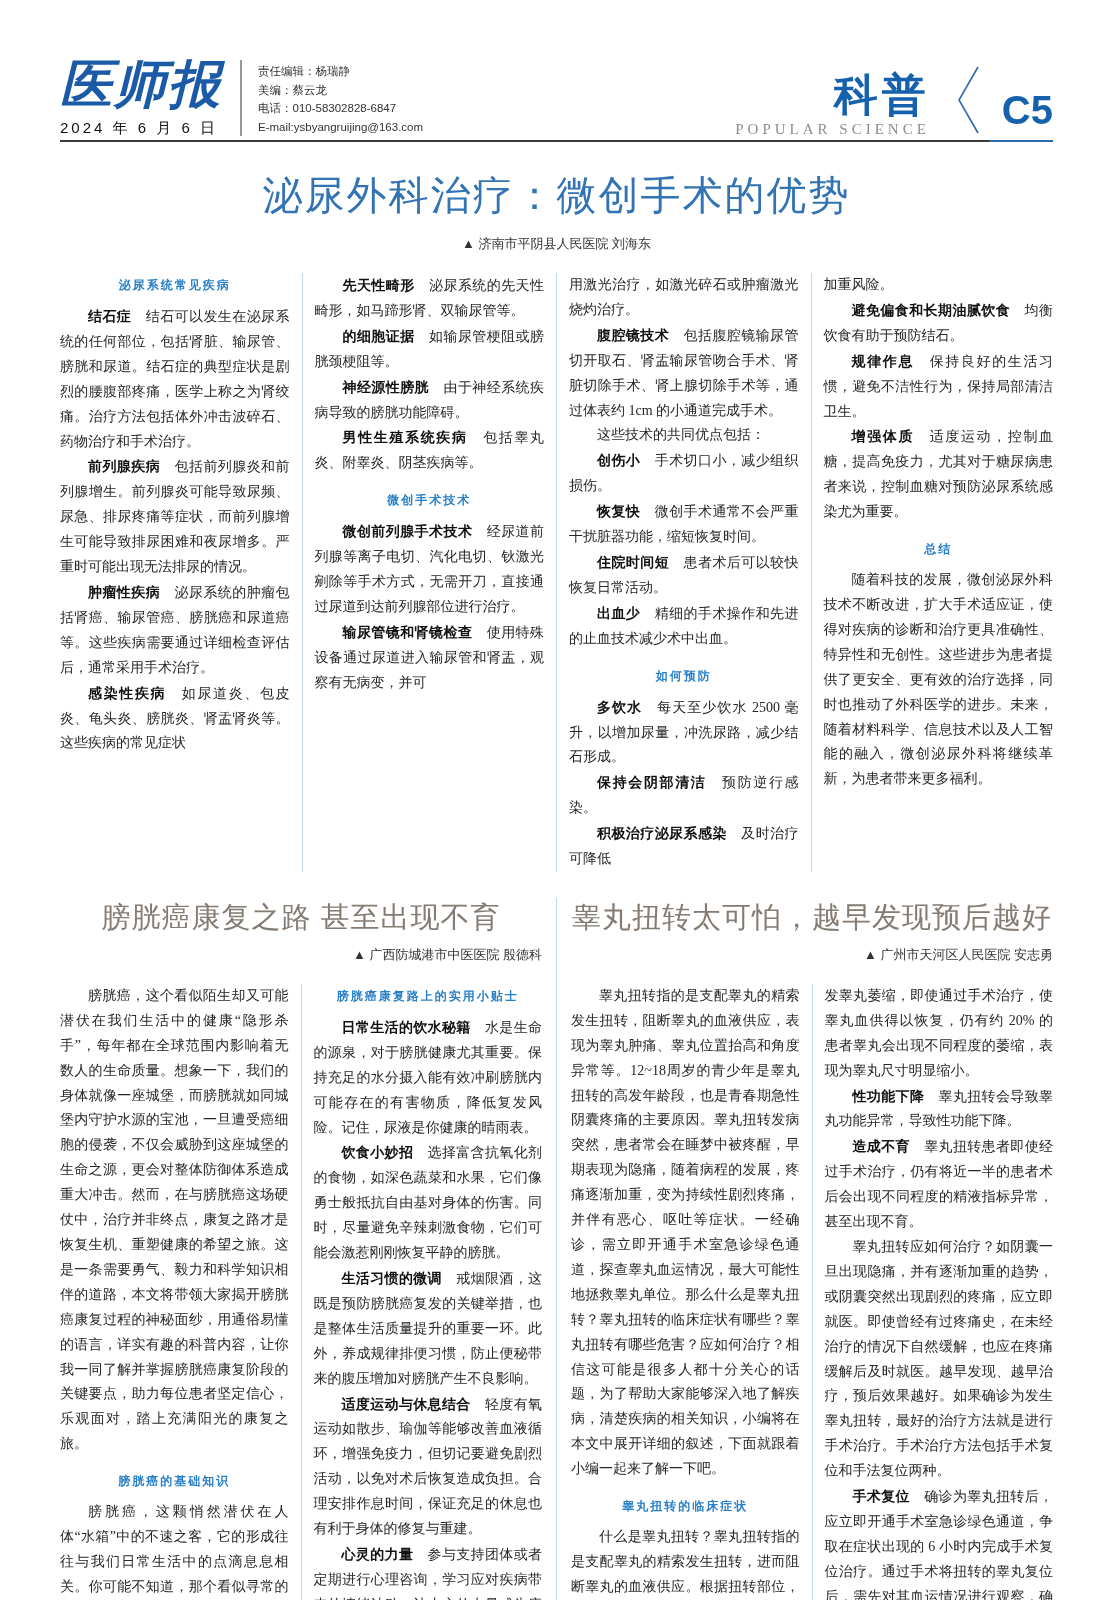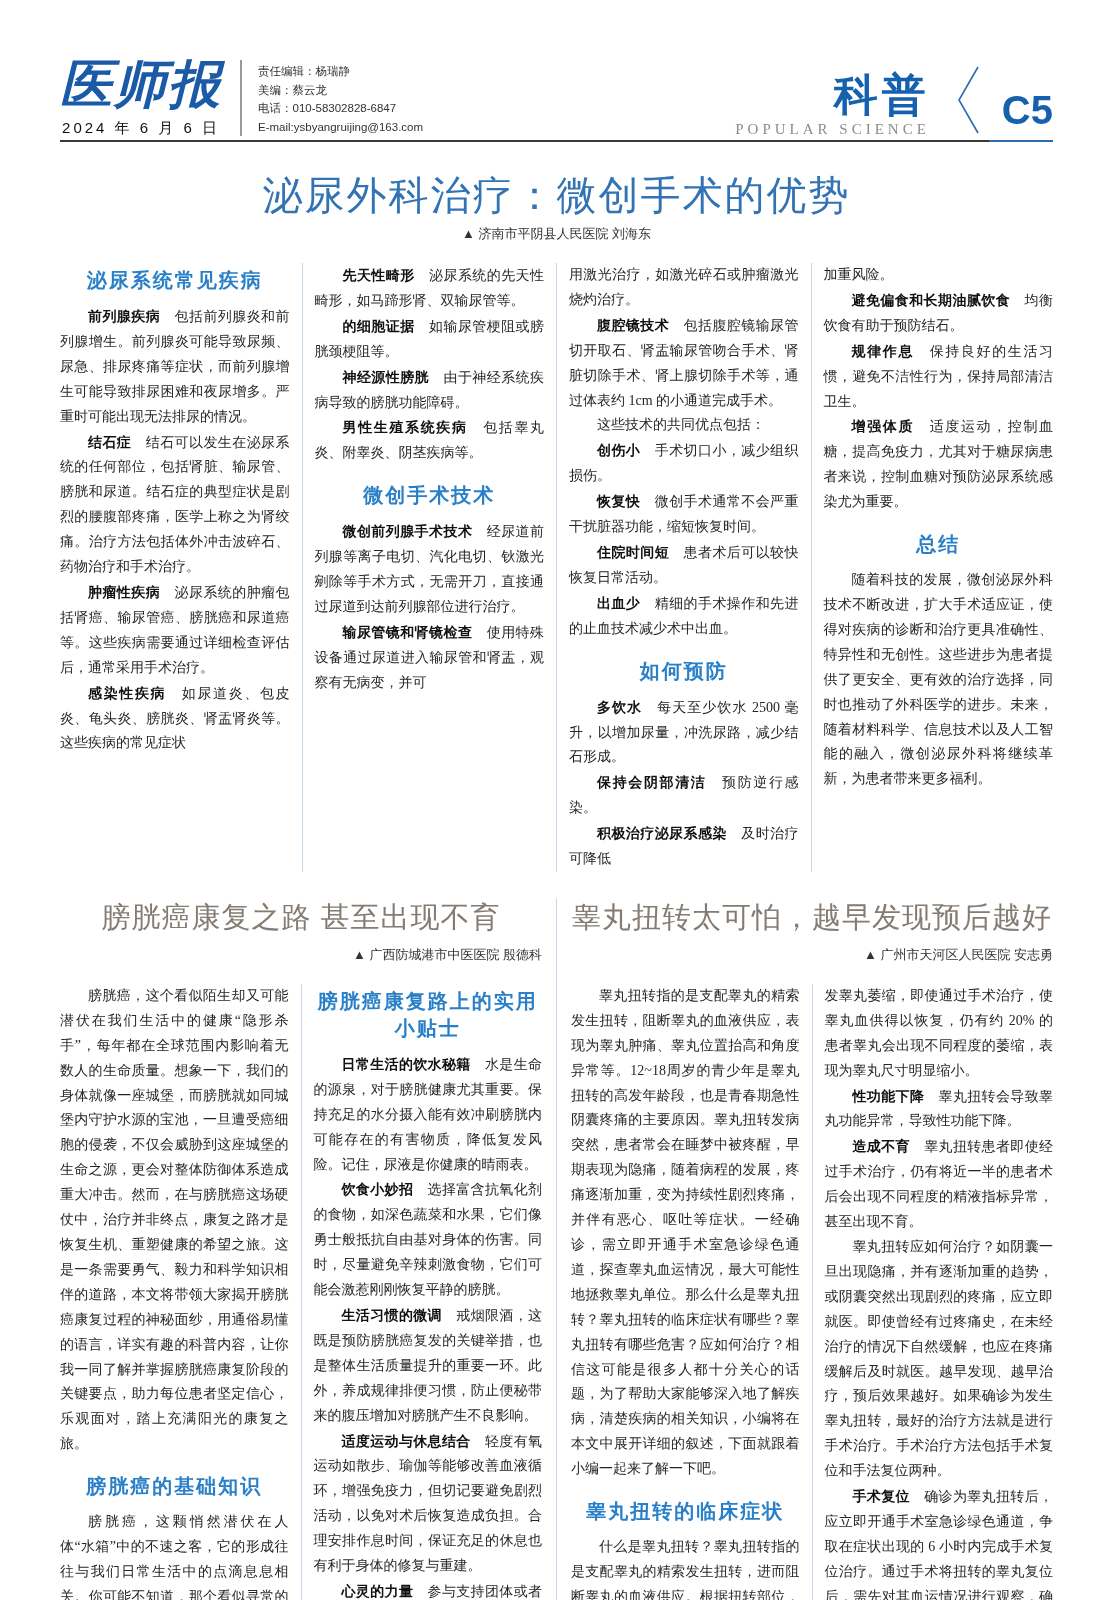--- a/index.html
+++ b/index.html
@@ -25,21 +25,21 @@
   }
   
   .masthead{
     padding-top:48px;
     display:flex;
     align-items:flex-end;
     justify-content:space-between;
     height:138px;
   }
   .mast-left{display:flex;align-items:flex-end;}
-  .logo-block{text-align:center;}
+  .logo-block{}
   .logo{
     font-family:"Liberation Serif","DejaVu Serif",serif;
     font-weight:bold;font-style:italic;
     font-size:52px;line-height:1.05;
     color:var(--blue);
     letter-spacing:2px;
   }
   .date{
     font-size:15px;color:#111;
     letter-spacing:3px;margin-top:6px;
@@ -80,21 +80,21 @@
     text-align:center;
     font-family:"Liberation Sans","DejaVu Sans",sans-serif;
     font-weight:400;
     font-size:40px;
     letter-spacing:2px;
     color:var(--title-blue);
   }
   .byline{
     text-align:center;
     font-size:13px;color:#333;
-    margin-top:2px;
+    margin-top:12px;
     font-family:"Liberation Sans","DejaVu Sans",sans-serif;
   }
   
   .cols{display:flex;margin-top:20px;}
   .cols .col{
     flex:1 1 0;
     padding:0 12px;
     border-left:1px solid var(--col-rule);
   }
   .cols .col:first-child{border-left:none;padding-left:0;}
@@ -107,21 +107,21 @@
     color:var(--text);
   }
   .para.cont{text-indent:0;}
   .para .lead{
     font-family:"Liberation Sans","DejaVu Sans",sans-serif;
     font-weight:bold;color:#111;
   }
   .col-heading{
     font-family:"Liberation Sans","DejaVu Sans",sans-serif;
     font-weight:bold;
-    font-size:20px;
+    font-size:12px;
     color:var(--heading-blue);
     text-align:center;
     letter-spacing:2px;
     margin:16px 0 10px;
   }
   .col > .col-heading:first-child{margin-top:4px;}
   
   .bottom{display:flex;margin-top:26px;}
   .bottom-article{flex:1 1 0;padding:0 14px;}
   .bottom-article:first-child{padding-left:0;border-right:1px solid var(--col-rule);}
@@ -177,22 +177,22 @@
   <div class="mast-rule">
       <span class="blue-tip"></span>
     </div>
 
   <div>
     <h1 class="headline">泌尿外科治疗：微创手术的优势</h1>
     <div class="byline">▲ 济南市平阴县人民医院 刘海东</div>
     <div class="cols lead-cols">
         <div class="col">
           <div class="col-heading">泌尿系统常见疾病</div>
+          <p class="para"><span class="lead">结石症　</span>结石可以发生在泌尿系统的任何部位，包括肾脏、输尿管、膀胱和尿道。结石症的典型症状是剧烈的腰腹部疼痛，医学上称之为肾绞痛。治疗方法包括体外冲击波碎石、药物治疗和手术治疗。</p>
           <p class="para"><span class="lead">前列腺疾病　</span>包括前列腺炎和前列腺增生。前列腺炎可能导致尿频、尿急、排尿疼痛等症状，而前列腺增生可能导致排尿困难和夜尿增多。严重时可能出现无法排尿的情况。</p>
-          <p class="para"><span class="lead">结石症　</span>结石可以发生在泌尿系统的任何部位，包括肾脏、输尿管、膀胱和尿道。结石症的典型症状是剧烈的腰腹部疼痛，医学上称之为肾绞痛。治疗方法包括体外冲击波碎石、药物治疗和手术治疗。</p>
           <p class="para"><span class="lead">肿瘤性疾病　</span>泌尿系统的肿瘤包括肾癌、输尿管癌、膀胱癌和尿道癌等。这些疾病需要通过详细检查评估后，通常采用手术治疗。</p>
           <p class="para"><span class="lead">感染性疾病　</span>如尿道炎、包皮炎、龟头炎、膀胱炎、肾盂肾炎等。这些疾病的常见症状</p>
         </div>
         <div class="col">
           <p class="para"><span class="lead">先天性畸形　</span>泌尿系统的先天性畸形，如马蹄形肾、双输尿管等。</p>
           <p class="para"><span class="lead">的细胞证据　</span>如输尿管梗阻或膀胱颈梗阻等。</p>
           <p class="para"><span class="lead">神经源性膀胱　</span>由于神经系统疾病导致的膀胱功能障碍。</p>
           <p class="para"><span class="lead">男性生殖系统疾病　</span>包括睾丸炎、附睾炎、阴茎疾病等。</p>
           <div class="col-heading">微创手术技术</div>
           <p class="para"><span class="lead">微创前列腺手术技术　</span>经尿道前列腺等离子电切、汽化电切、钬激光剜除等手术方式，无需开刀，直接通过尿道到达前列腺部位进行治疗。</p>

